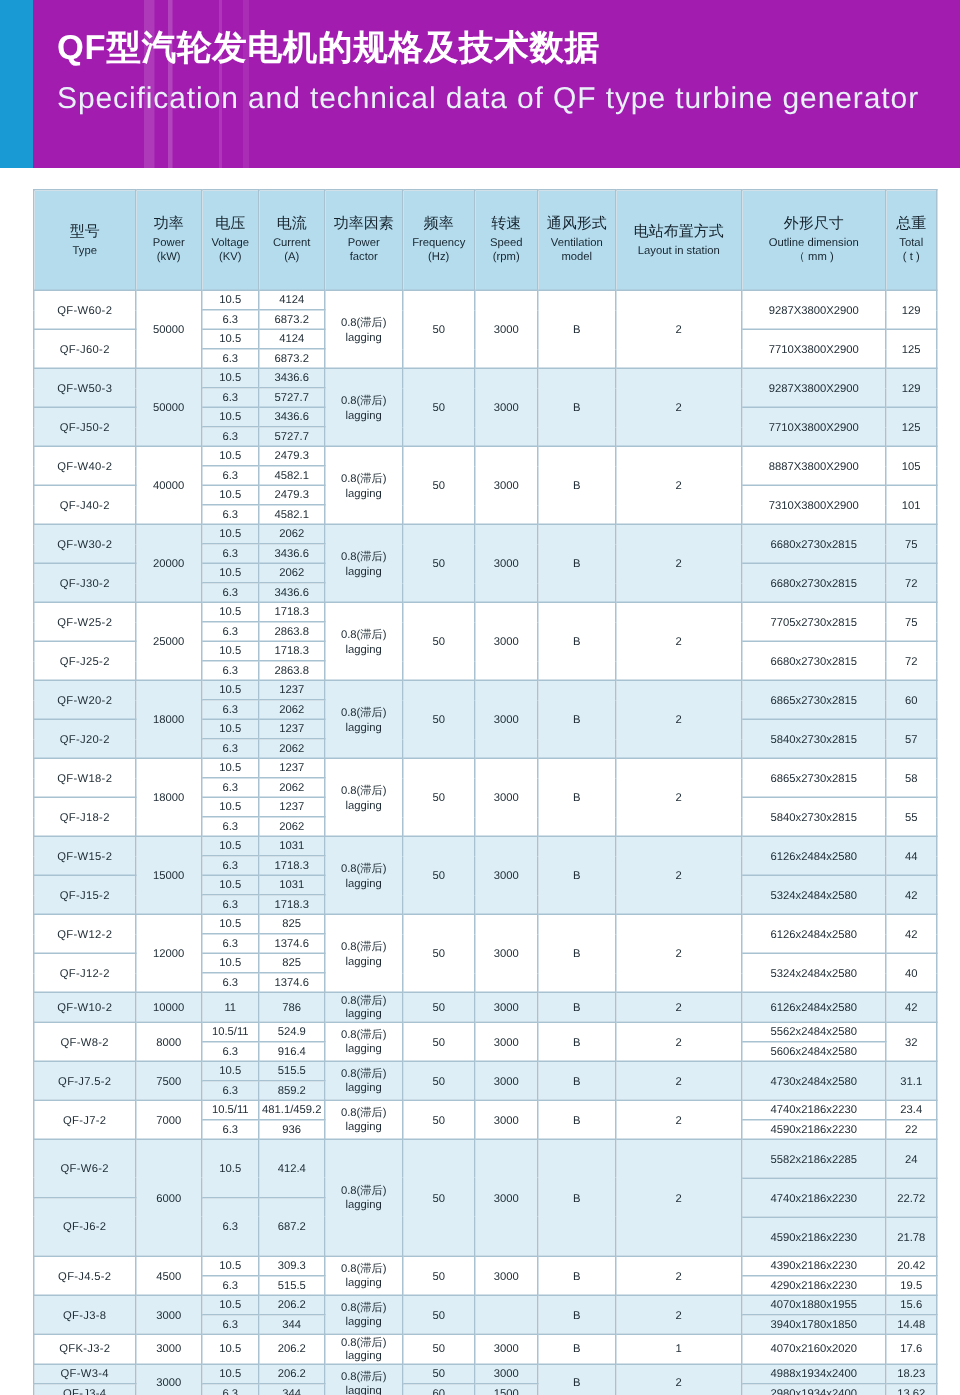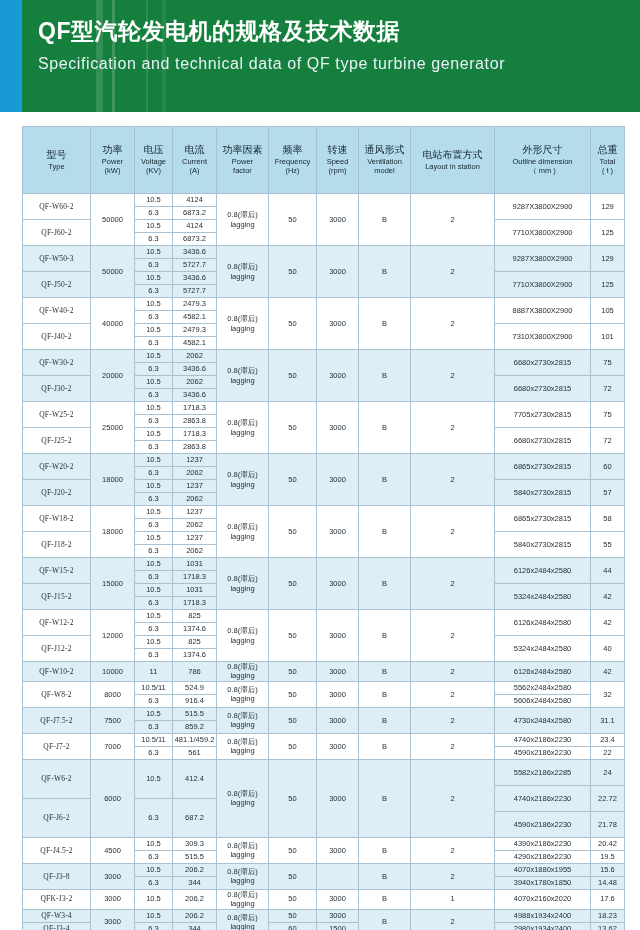--- a/index.html
+++ b/index.html
@@ -8,21 +8,21 @@
     background:#ffffff;
     font-family:"Liberation Sans","DejaVu Sans",sans-serif;
     -webkit-font-smoothing:antialiased;
     overflow:hidden;
   }
 
   
   .banner{
     position:relative;
     height:112px;
-    background:#15803d;
+    background:#a21caf;
     overflow:hidden;
   }
   .banner .stripe-cyan{
     position:absolute;left:0;top:0;width:22px;height:100%;
     background:#1a9ad4;
   }
   .banner .stripe-a{
     position:absolute;left:96px;top:0;width:7px;height:100%;
     background:rgba(255,255,255,.13);
   }
@@ -44,21 +44,21 @@
   .title-cn{
     color:#ffffff;
     font-size:23px;
     font-weight:bold;
     letter-spacing:.5px;
     line-height:1.15;
     white-space:nowrap;
   }
   .title-en{
     color:#e8f1f8;
-    font-size:16px;
+    font-size:20px;
     font-weight:normal;
     letter-spacing:.6px;
     margin-top:11px;
     white-space:nowrap;
   }
 
   
   .table-wrap{
     padding:14px 18px 0 22px;
   }
@@ -86,21 +86,21 @@
     padding:2px 1px;
   }
   th .h-cn{font-size:10px;display:block;color:#16242e;}
   th .h-en{font-size:7.5px;display:block;color:#16242e;}
   th .h-u{font-size:7.5px;display:block;color:#16242e;}
 
   
   tbody tr.band td{background:#ffffff;}
   tbody tr.band.tint td{background:#ddeef6;}
 
-  td.type-cell{font-size:8px;letter-spacing:.2px;font-family:Liberation Serif, serif;}
+  td.type-cell{font-size:8px;letter-spacing:.2px;}
   td.pf-cell{font-size:7px;line-height:1.15;}
   td.num{font-size:7.5px;}
 
   
   col.c-type{width:68px;}
   col.c-power{width:44px;}
   col.c-volt{width:38px;}
   col.c-cur{width:44px;}
   col.c-pf{width:52px;}
   col.c-freq{width:48px;}
@@ -545,21 +545,21 @@
           </td>
           <td rowspan="2" class="num">50</td>
           <td rowspan="2" class="num">3000</td>
           <td rowspan="2" class="num">B</td>
           <td rowspan="2" class="num">2</td>
           <td rowspan="1" class="num">4740x2186x2230</td>
           <td rowspan="1" class="num">23.4</td>
         </tr>
         <tr class="band" style="height: 13.0036px;">
           <td class="num">6.3</td>
-          <td class="num">561</td>
+          <td class="num">936</td>
           <td rowspan="1" class="num">4590x2186x2230</td>
           <td rowspan="1" class="num">22</td>
         </tr>
         <tr class="band tint" style="height: 13.0036px;">
           <td rowspan="3" class="type-cell">QF-W6-2</td>
           <td rowspan="6" class="num">6000</td>
           <td rowspan="3" class="num">10.5</td>
           <td rowspan="3" class="num">412.4</td>
           <td rowspan="6" class="pf-cell">
             <div>0.8(滞后)</div>

